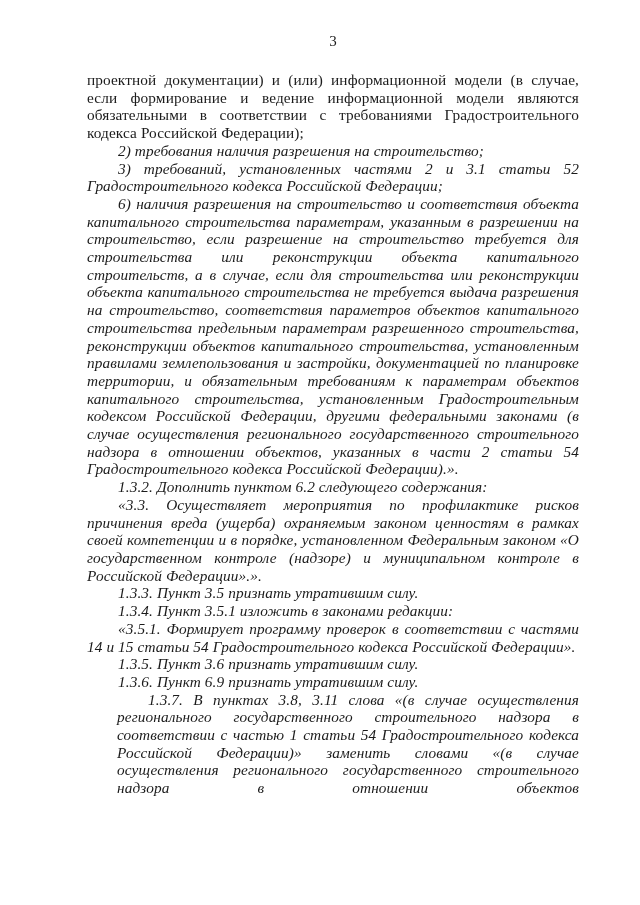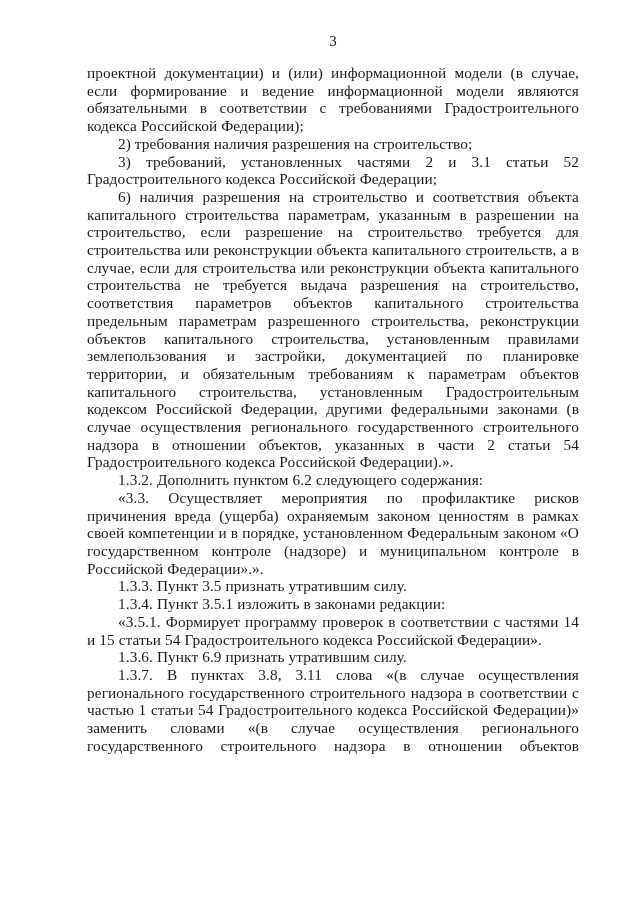--- a/index.html
+++ b/index.html
@@ -29,51 +29,54 @@
     position: absolute;
     top: 32px;
     left: 87px;
     width: 492px;
     text-align: center;
     font-size: 15px;
     line-height: 18px;
   }
   .content {
     position: absolute;
-    top: 64px;
+    top: 71px;
     left: 87px;
     width: 492px;
     font-size: 15.3px;
     line-height: 17.7px;
     text-align: justify;
     letter-spacing: 0.1px;
     hyphens: none;
   }
   .content p {
     margin: 0;
     padding: 0;
   }
   .content p.indent {
     text-indent: 31px;
+    font-style: italic;
   }
   .content p.continued {
     text-align-last: justify;
+    margin-left: 30px;
   }
 </style>
 </head>
 <body>
 
 <div class="page">
   <div class="page-number">3</div>
   <div class="content">
       <p>проектной документации) и (или) информационной модели (в случае, если формирование и ведение информационной модели являются обязательными в соответствии с требованиями Градостроительного кодекса Российской Федерации);</p>
       <p class="indent">2) требования наличия разрешения на строительство;</p>
       <p class="indent">3) требований, установленных частями 2 и 3.1 статьи 52 Градостроительного кодекса Российской Федерации;</p>
       <p class="indent">6) наличия разрешения на строительство и соответствия объекта капитального строительства параметрам, указанным в разрешении на строительство, если разрешение на строительство требуется для строительства или реконструкции объекта капитального строительств, а в случае, если для строительства или реконструкции объекта капитального строительства не требуется выдача разрешения на строительство, соответствия параметров объектов капитального строительства предельным параметрам разрешенного строительства, реконструкции объектов капитального строительства, установленным правилами землепользования и застройки, документацией по планировке территории, и обязательным требованиям к параметрам объектов капитального строительства, установленным Градостроительным кодексом Российской Федерации, другими федеральными законами (в случае осуществления регионального государственного строительного надзора в отношении объектов, указанных в части 2 статьи 54 Градостроительного кодекса Российской Федерации).».</p>
       <p class="indent">1.3.2. Дополнить пунктом 6.2 следующего содержания:</p>
       <p class="indent">«3.3. Осуществляет мероприятия по профилактике рисков причинения вреда (ущерба) охраняемым законом ценностям в рамках своей компетенции и в порядке, установленном Федеральным законом «О государственном контроле (надзоре) и муниципальном контроле в Российской Федерации».».</p>
       <p class="indent">1.3.3. Пункт 3.5 признать утратившим силу.</p>
       <p class="indent">1.3.4. Пункт 3.5.1 изложить в законами редакции:</p>
       <p class="indent">«3.5.1. Формирует программу проверок в соответствии с частями 14 и 15 статьи 54 Градостроительного кодекса Российской Федерации».</p>
+      <p class="indent">1.3.5. Пункт 3.6 признать утратившим силу.</p>
       <p class="indent">1.3.6. Пункт 6.9 признать утратившим силу.</p>
       <p class="indent continued">1.3.7. В пунктах 3.8, 3.11 слова «(в случае осуществления регионального государственного строительного надзора в соответствии с частью 1 статьи 54 Градостроительного кодекса Российской Федерации)» заменить словами «(в случае осуществления регионального государственного строительного надзора в отношении объектов</p>
     </div>
 </div>
 
 </body></html>

